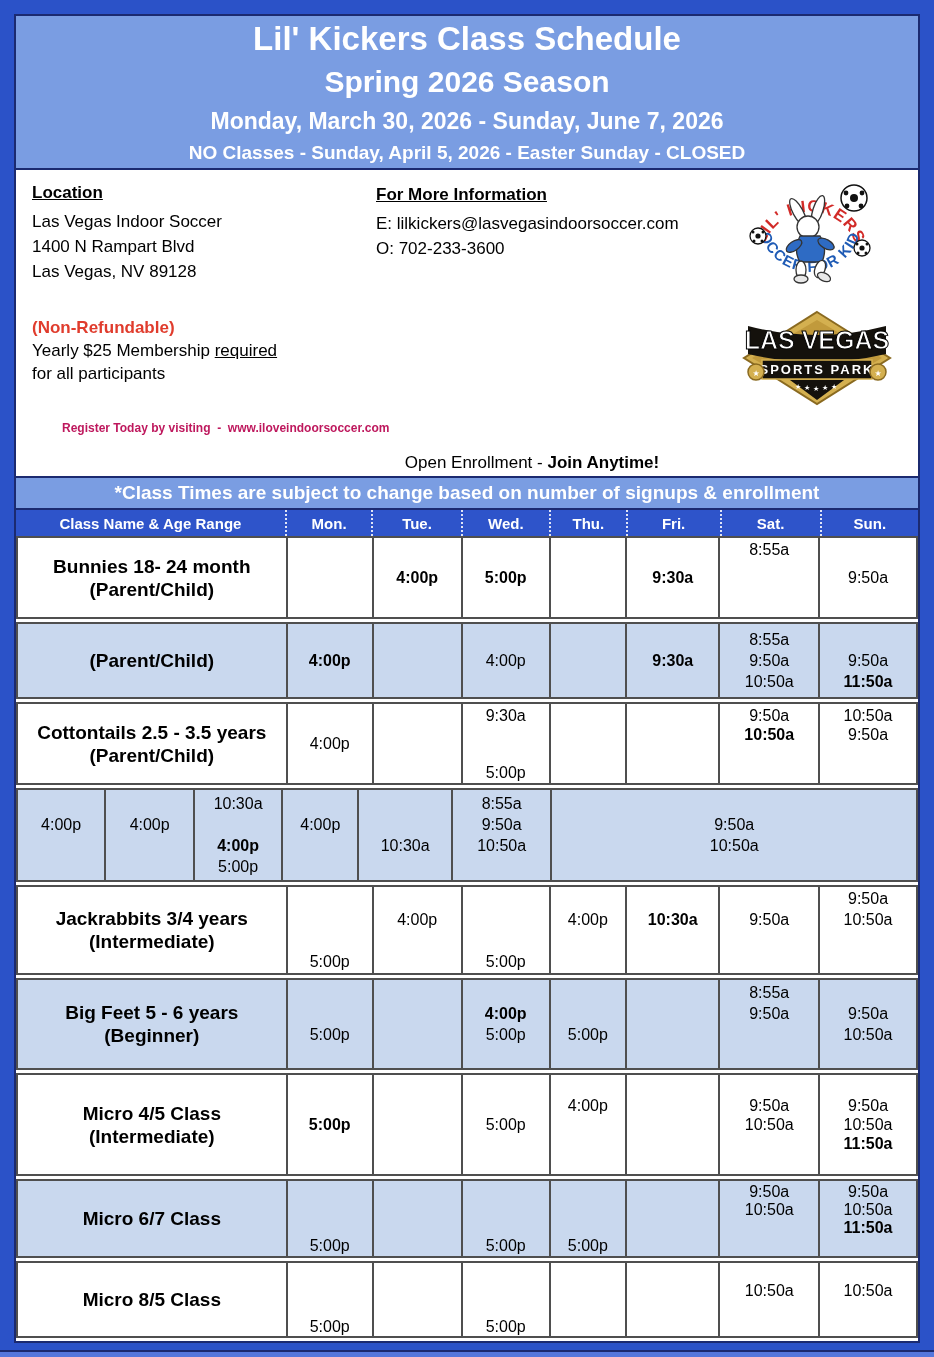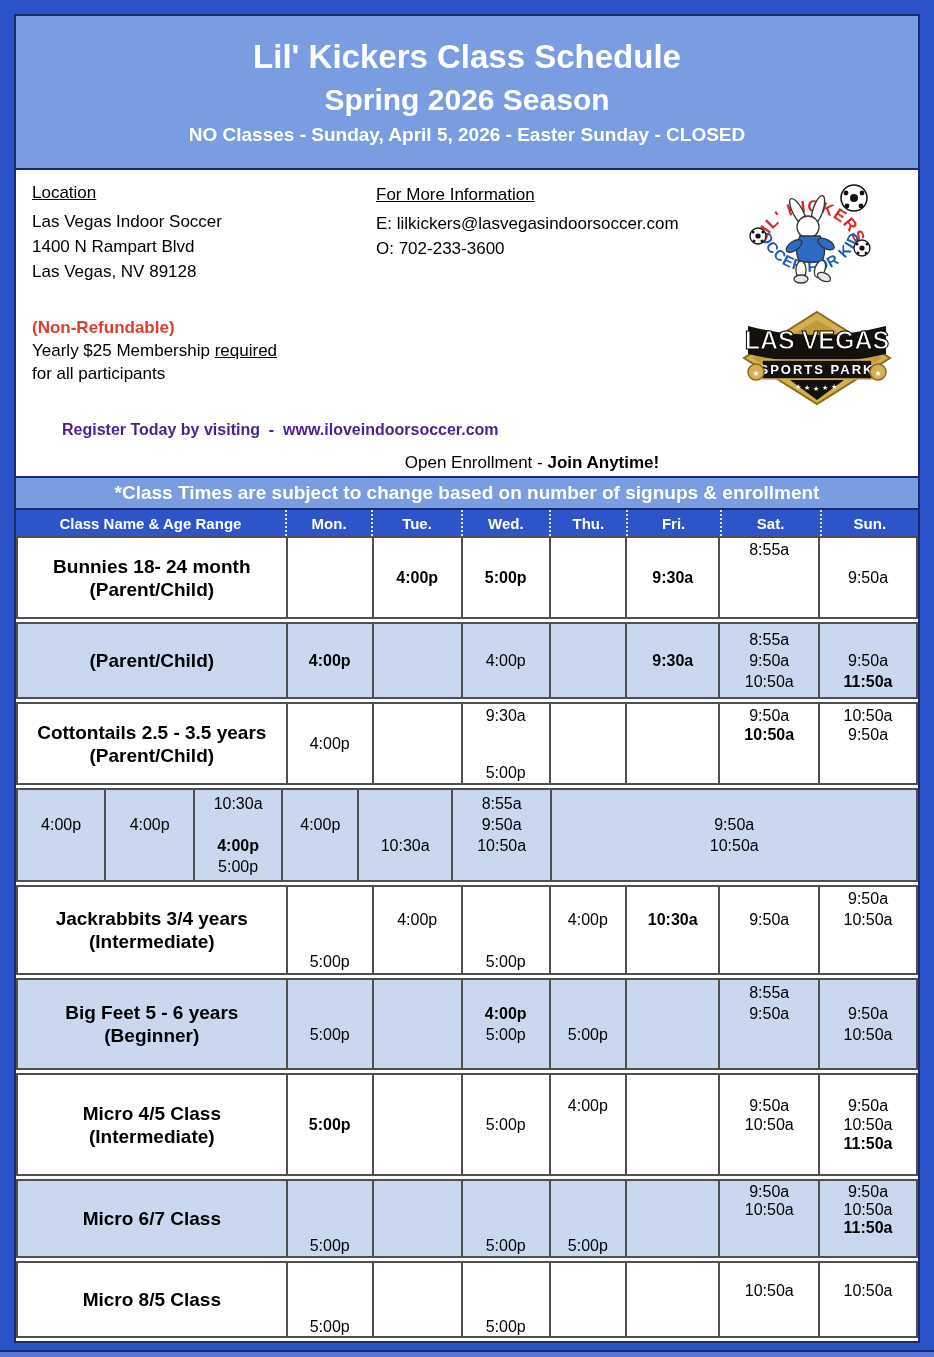--- a/index.html
+++ b/index.html
@@ -13,28 +13,28 @@
   
   .hero { height:154px; background:#7a9de2; border-bottom:2px solid #1b2a70;
           display:flex; flex-direction:column; justify-content:center; text-align:center;
           color:#fff; font-weight:bold; }
   .hero .t1 { font-size:33px; line-height:44px; }
   .hero .t2 { font-size:30px; line-height:42px; }
   .hero .t3 { font-size:23px; line-height:36px; }
   .hero .t4 { font-size:19px; line-height:28px; }
   
   .info { height:306px; position:relative; background:#fff; font-size:17px; color:#000; }
-  .blk-heading { font-weight:normal; text-decoration:underline; margin-bottom:4px; }
+  .blk-heading { font-weight:bold; text-decoration:underline; margin-bottom:4px; }
   .loc { position:absolute; left:16px; top:10px; line-height:25px; }
   .contact { position:absolute; left:360px; top:12px; line-height:25px; }
   .pricing { position:absolute; left:16px; top:146px; line-height:23px; }
   .red { color:#e03c2d; }
   .b { font-weight:bold; }
   .u { text-decoration:underline; }
-  .register { position:absolute; left:46px; top:251px; font-size:16px; font-weight:bold; color:#4c1d95; }
+  .register { position:absolute; left:46px; top:251px; font-size:12px; font-weight:bold; color:#be185d; }
   .enroll { position:absolute; left:0; right:0; top:283px; text-align:center; padding-left:130px; font-size:17px; }
   .logos { position:absolute; right:18px; top:6px; width:162px; text-align:center; }
   .logos svg { display:block; }
   
   .banner { height:34px; background:#7a9de2; border-top:2px solid #1b2a70; border-bottom:2px solid #1b2a70;
             color:#fff; font-weight:bold; font-size:19px; display:flex; align-items:center; justify-content:center; }
   .day-header { height:26px; background:#2e54ca; display:flex; color:#fff; font-weight:bold; font-size:15px; }
   .hcell { display:flex; align-items:center; justify-content:center; }
   .hcell + .hcell { border-left:2px dotted rgba(255,255,255,.85); }
   .rows { flex:1; background:#fff; padding-top:0; }
@@ -53,20 +53,21 @@
 </style>
 </head>
 <body>
 
 <div class="frame">
   <div class="page">
 
     <header class="hero">
       <div class="t1">Lil' Kickers Class Schedule</div>
       <div class="t2">Spring 2026 Season</div>
+      <div class="t3">Monday, March 30, 2026 - Sunday, June 7, 2026</div>
       <div class="t4">NO Classes - Sunday, April 5, 2026 - Easter Sunday - CLOSED</div>
     </header>
 
     <section class="info">
       <div class="loc">
         <div class="blk-heading">Location</div>
         <div>Las Vegas Indoor Soccer</div>
         <div>1400 N Rampart Blvd</div>
         <div>Las Vegas, NV 89128</div>
       </div>

